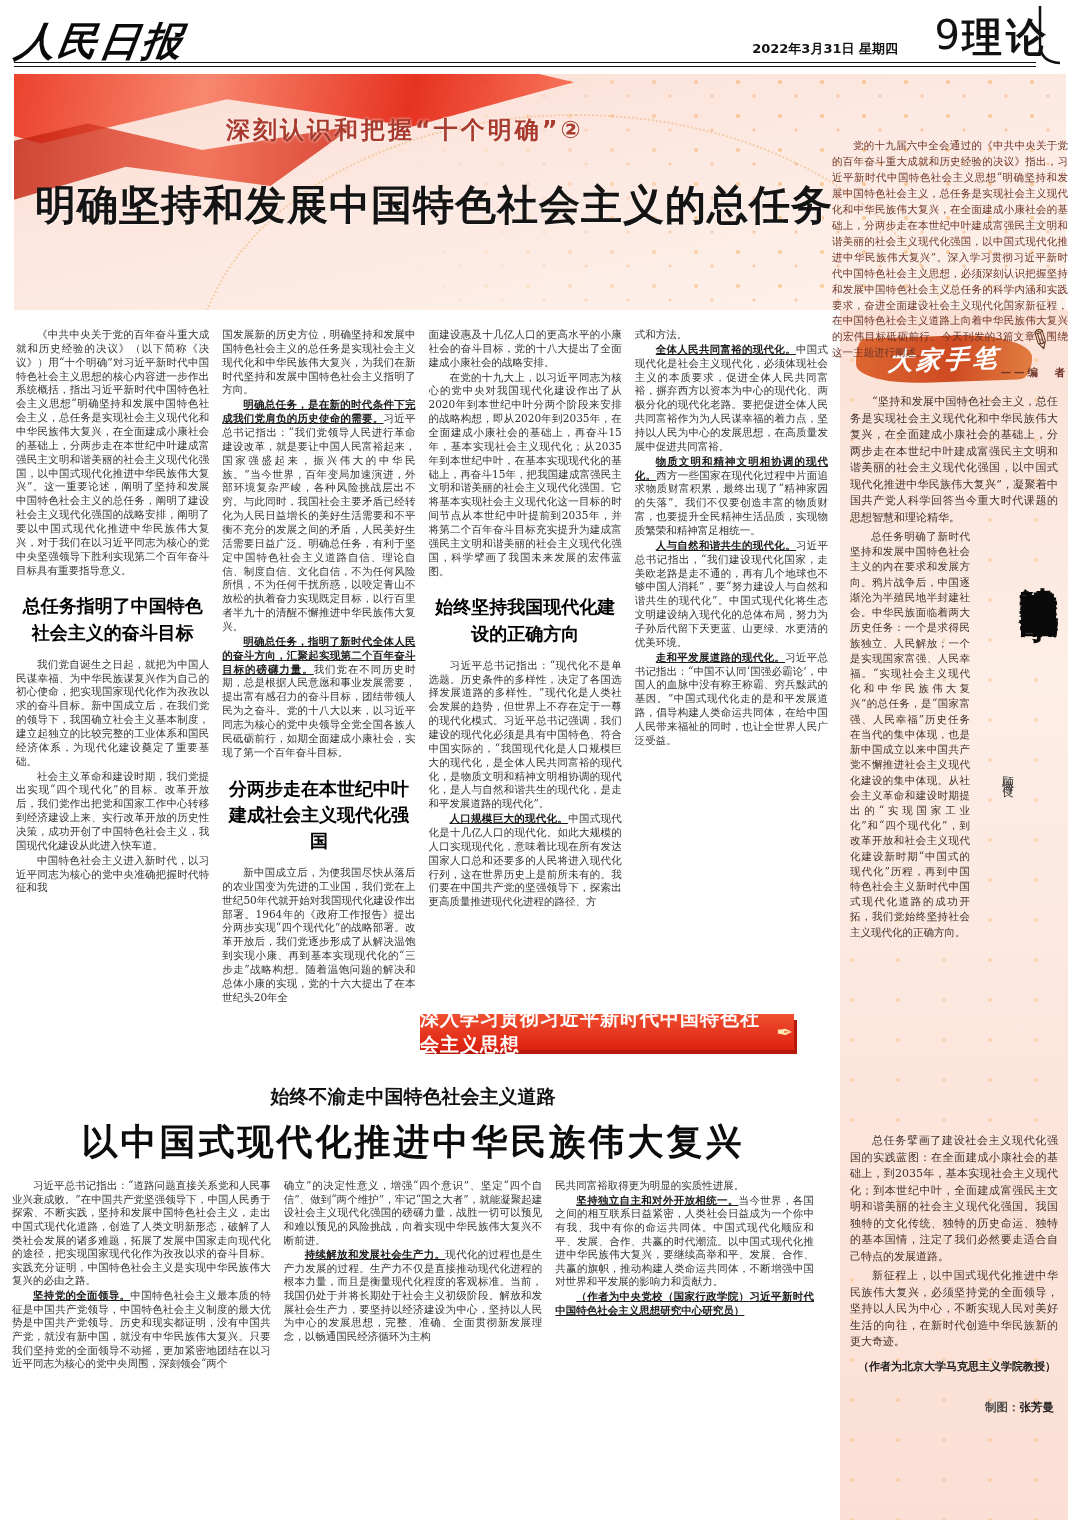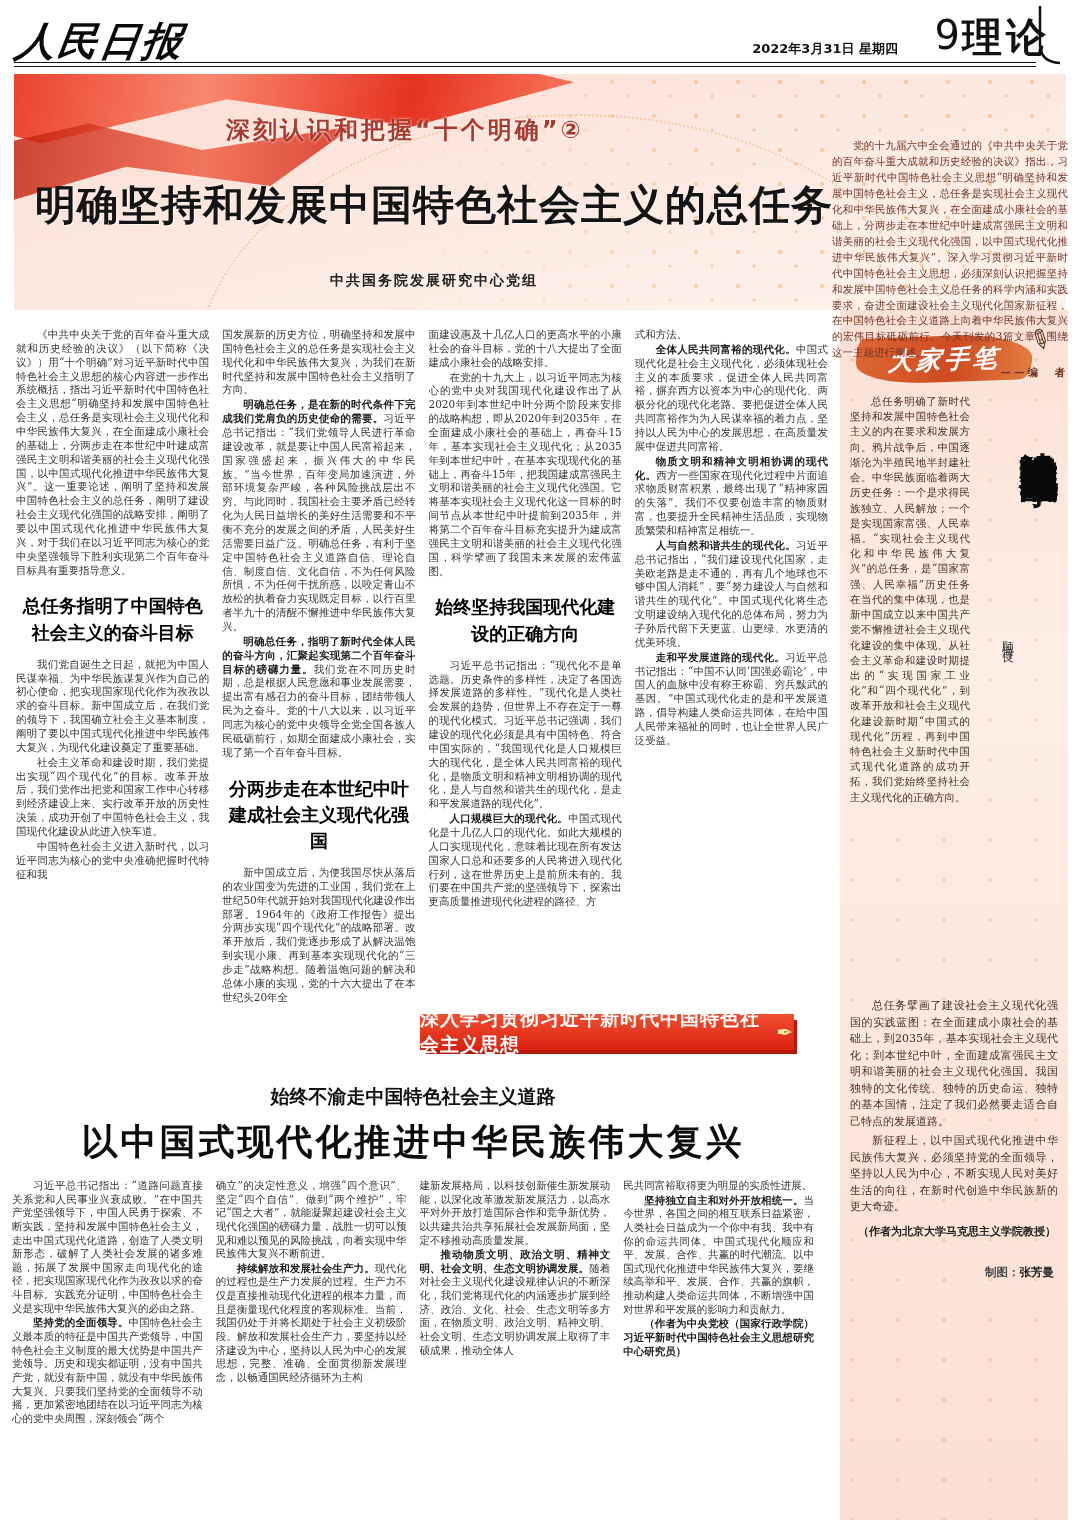--- a/index.html
+++ b/index.html
@@ -45,21 +45,21 @@
   
   .editor-note{position:absolute;left:832px;top:138px;width:236px;height:196px;
                font-size:10.5px;line-height:1.52;text-align:justify;color:#6e3427;z-index:5;}
   .editor-note .note-text{text-indent:2em;margin:0;}
   .editor-note .sig{text-align:right;font-weight:bold;margin-top:4px;letter-spacing:3px;}
   
   .main-cols{position:absolute;left:16px;top:328px;width:812px;height:680px;display:flex;gap:13px;overflow:hidden;}
   .mcol{flex:1;overflow:hidden;font-size:10.5px;line-height:1.32;text-align:justify;color:#333;}
   .col-p{margin:0 0 1px;text-indent:2em;}
   .col-p.cont{text-indent:0;}
-  .col-p b{color:#1d1d1d;}
+  .col-p b{color:#1d1d1d;text-decoration:underline;}
   .col-h{font-family:"DejaVu Sans",sans-serif;font-weight:bold;font-size:18px;line-height:1.45;
          text-align:center;color:#000;margin:16px 4px 12px;}
   
   .red-strip{position:absolute;left:420px;top:1014px;width:374px;height:36px;z-index:6;
              background:linear-gradient(180deg,#f04f30,#dc2110);display:flex;align-items:center;
              justify-content:center;gap:6px;color:#fff;font-family:"DejaVu Sans",sans-serif;
              font-weight:bold;font-size:19px;letter-spacing:1px;
              box-shadow:4px 5px 0 -1px #b8180a;}
   .pen-icon{font-size:20px;color:#ffe9b0;transform:rotate(0deg);}
   
@@ -112,33 +112,32 @@
     </svg>
   </div>
 
   <div class="banner">
     <div class="ribbon"></div>
     <div class="ribbon2"></div>
     <div class="arc"></div>
     <div class="sparkle"></div>
     <div class="kicker">深刻认识和把握“十个明确”②</div>
     <div class="main-headline">明确坚持和发展中国特色社会主义的总任务</div>
-    <div class="byline">中共国务院发展研究中心党组</div>
   </div>
 
   <div class="editor-note">
     <p class="note-text">党的十九届六中全会通过的《中共中央关于党的百年奋斗重大成就和历史经验的决议》指出，习近平新时代中国特色社会主义思想“明确坚持和发展中国特色社会主义，总任务是实现社会主义现代化和中华民族伟大复兴，在全面建成小康社会的基础上，分两步走在本世纪中叶建成富强民主文明和谐美丽的社会主义现代化强国，以中国式现代化推进中华民族伟大复兴”。深入学习贯彻习近平新时代中国特色社会主义思想，必须深刻认识把握坚持和发展中国特色社会主义总任务的科学内涵和实践要求，奋进全面建设社会主义现代化国家新征程，在中国特色社会主义道路上向着中华民族伟大复兴的宏伟目标砥砺前行。今天刊发的3篇文章，围绕这一主题进行阐述。</p>
     <div class="sig">——编　者</div>
   </div>
 
   <div class="main-cols">
     <div class="mcol">
         <p class="col-p">《中共中央关于党的百年奋斗重大成就和历史经验的决议》（以下简称《决议》）用“十个明确”对习近平新时代中国特色社会主义思想的核心内容进一步作出系统概括，指出习近平新时代中国特色社会主义思想“明确坚持和发展中国特色社会主义，总任务是实现社会主义现代化和中华民族伟大复兴，在全面建成小康社会的基础上，分两步走在本世纪中叶建成富强民主文明和谐美丽的社会主义现代化强国，以中国式现代化推进中华民族伟大复兴”。这一重要论述，阐明了坚持和发展中国特色社会主义的总任务，阐明了建设社会主义现代化强国的战略安排，阐明了要以中国式现代化推进中华民族伟大复兴，对于我们在以习近平同志为核心的党中央坚强领导下胜利实现第二个百年奋斗目标具有重要指导意义。</p>
         <div class="col-h">总任务指明了中国特色社会主义的奋斗目标</div>
-        <p class="col-p">我们党自诞生之日起，就把为中国人民谋幸福、为中华民族谋复兴作为自己的初心使命，把实现国家现代化作为孜孜以求的奋斗目标。新中国成立后，在我们党的领导下，我国确立社会主义基本制度，阐明了要以中国式现代化推进中华民族伟大复兴，为现代化建设奠定了重要基础。</p>
+        <p class="col-p">我们党自诞生之日起，就把为中国人民谋幸福、为中华民族谋复兴作为自己的初心使命，把实现国家现代化作为孜孜以求的奋斗目标。新中国成立后，在我们党的领导下，我国确立社会主义基本制度，建立起独立的比较完整的工业体系和国民经济体系，为现代化建设奠定了重要基础。</p>
         <p class="col-p">社会主义革命和建设时期，我们党提出实现“四个现代化”的目标。改革开放后，我们党作出把党和国家工作中心转移到经济建设上来、实行改革开放的历史性决策，成功开创了中国特色社会主义，我国现代化建设从此进入快车道。</p>
         <p class="col-p">中国特色社会主义进入新时代，以习近平同志为核心的党中央准确把握时代特征和我</p>
       </div>
     <div class="mcol">
         <p class="col-p cont">国发展新的历史方位，明确坚持和发展中国特色社会主义的总任务是实现社会主义现代化和中华民族伟大复兴，为我们在新时代坚持和发展中国特色社会主义指明了方向。</p>
         <p class="col-p"><b>明确总任务，是在新的时代条件下完成我们党肩负的历史使命的需要。</b>习近平总书记指出：“我们党领导人民进行革命建设改革，就是要让中国人民富裕起来，国家强盛起来，振兴伟大的中华民族。”当今世界，百年变局加速演进，外部环境复杂严峻，各种风险挑战层出不穷。与此同时，我国社会主要矛盾已经转化为人民日益增长的美好生活需要和不平衡不充分的发展之间的矛盾，人民美好生活需要日益广泛。明确总任务，有利于坚定中国特色社会主义道路自信、理论自信、制度自信、文化自信，不为任何风险所惧，不为任何干扰所惑，以咬定青山不放松的执着奋力实现既定目标，以行百里者半九十的清醒不懈推进中华民族伟大复兴。</p>
         <p class="col-p"><b>明确总任务，指明了新时代全体人民的奋斗方向，汇聚起实现第二个百年奋斗目标的磅礴力量。</b>我们党在不同历史时期，总是根据人民意愿和事业发展需要，提出富有感召力的奋斗目标，团结带领人民为之奋斗。党的十八大以来，以习近平同志为核心的党中央领导全党全国各族人民砥砺前行，如期全面建成小康社会，实现了第一个百年奋斗目标。</p>
         <div class="col-h">分两步走在本世纪中叶建成社会主义现代化强国</div>
         <p class="col-p">新中国成立后，为使我国尽快从落后的农业国变为先进的工业国，我们党在上世纪50年代就开始对我国现代化建设作出部署。1964年的《政府工作报告》提出分两步实现“四个现代化”的战略部署。改革开放后，我们党逐步形成了从解决温饱到实现小康、再到基本实现现代化的“三步走”战略构想。随着温饱问题的解决和总体小康的实现，党的十六大提出了在本世纪头20年全</p>
       </div>
@@ -169,38 +168,35 @@
     <div class="b-cols">
       <div class="bcol">
           <p class="col-p">习近平总书记指出：“道路问题直接关系党和人民事业兴衰成败。”在中国共产党坚强领导下，中国人民勇于探索、不断实践，坚持和发展中国特色社会主义，走出中国式现代化道路，创造了人类文明新形态，破解了人类社会发展的诸多难题，拓展了发展中国家走向现代化的途径，把实现国家现代化作为孜孜以求的奋斗目标。实践充分证明，中国特色社会主义是实现中华民族伟大复兴的必由之路。</p>
           <p class="col-p"><b>坚持党的全面领导。</b>中国特色社会主义最本质的特征是中国共产党领导，中国特色社会主义制度的最大优势是中国共产党领导。历史和现实都证明，没有中国共产党，就没有新中国，就没有中华民族伟大复兴。只要我们坚持党的全面领导不动摇，更加紧密地团结在以习近平同志为核心的党中央周围，深刻领会“两个</p>
         </div>
       <div class="bcol">
           <p class="col-p cont">确立”的决定性意义，增强“四个意识”、坚定“四个自信”、做到“两个维护”，牢记“国之大者”，就能凝聚起建设社会主义现代化强国的磅礴力量，战胜一切可以预见和难以预见的风险挑战，向着实现中华民族伟大复兴不断前进。</p>
           <p class="col-p"><b>持续解放和发展社会生产力。</b>现代化的过程也是生产力发展的过程。生产力不仅是直接推动现代化进程的根本力量，而且是衡量现代化程度的客观标准。当前，我国仍处于并将长期处于社会主义初级阶段。解放和发展社会生产力，要坚持以经济建设为中心，坚持以人民为中心的发展思想，完整、准确、全面贯彻新发展理念，以畅通国民经济循环为主构</p>
         </div>
       <div class="bcol">
-          <p class="col-p cont">建新发展格局，以科技创新催生新发展动能，以深化改革激发新发展活力，以高水平对外开放打造国际合作和竞争新优势，以共建共治共享拓展社会发展新局面，坚定不移推动高质量发展。</p>
-          <p class="col-p"><b>推动物质文明、政治文明、精神文明、社会文明、生态文明协调发展。</b>随着对社会主义现代化建设规律认识的不断深化，我们党将现代化的内涵逐步扩展到经济、政治、文化、社会、生态文明等多方面，在物质文明、政治文明、精神文明、社会文明、生态文明协调发展上取得了丰硕成果，推动全体人</p>
-        </div>
-      <div class="bcol">
           <p class="col-p cont">民共同富裕取得更为明显的实质性进展。</p>
           <p class="col-p"><b>坚持独立自主和对外开放相统一。</b>当今世界，各国之间的相互联系日益紧密，人类社会日益成为一个你中有我、我中有你的命运共同体。中国式现代化顺应和平、发展、合作、共赢的时代潮流。以中国式现代化推进中华民族伟大复兴，要继续高举和平、发展、合作、共赢的旗帜，推动构建人类命运共同体，不断增强中国对世界和平发展的影响力和贡献力。</p>
           <p class="col-p"><b>（作者为中央党校（国家行政学院）习近平新时代中国特色社会主义思想研究中心研究员）</b></p>
         </div>
     </div>
   </div>
 
   <div class="side-col">
     <div class="sparkle2"></div>
     <div class="side-inner">
       <div class="logo">
         <span class="logo-text">大家手笔</span>
         <span class="logo-pen">✎</span>
       </div>
+      <p class="s-p">“坚持和发展中国特色社会主义，总任务是实现社会主义现代化和中华民族伟大复兴，在全面建成小康社会的基础上，分两步走在本世纪中叶建成富强民主文明和谐美丽的社会主义现代化强国，以中国式现代化推进中华民族伟大复兴”，凝聚着中国共产党人科学回答当今重大时代课题的思想智慧和理论精华。</p>
       <div class="mid">
         <div class="mid-text">
           <p class="s-p">总任务明确了新时代坚持和发展中国特色社会主义的内在要求和发展方向。鸦片战争后，中国逐渐沦为半殖民地半封建社会。中华民族面临着两大历史任务：一个是求得民族独立、人民解放；一个是实现国家富强、人民幸福。“实现社会主义现代化和中华民族伟大复兴”的总任务，是“国家富强、人民幸福”历史任务在当代的集中体现，也是新中国成立以来中国共产党不懈推进社会主义现代化建设的集中体现。从社会主义革命和建设时期提出的“实现国家工业化”和“四个现代化”，到改革开放和社会主义现代化建设新时期“中国式的现代化”历程，再到中国特色社会主义新时代中国式现代化道路的成功开拓，我们党始终坚持社会主义现代化的正确方向。</p>
         </div>
         <div class="vt-block">
           <div class="v-author">顾海良</div>
           <div class="v-title">建设社会主义现代化强国的战略擘画</div>
         </div>
       </div>
       <p class="s-p">总任务擘画了建设社会主义现代化强国的实践蓝图：在全面建成小康社会的基础上，到2035年，基本实现社会主义现代化；到本世纪中叶，全面建成富强民主文明和谐美丽的社会主义现代化强国。我国独特的文化传统、独特的历史命运、独特的基本国情，注定了我们必然要走适合自己特点的发展道路。</p>

